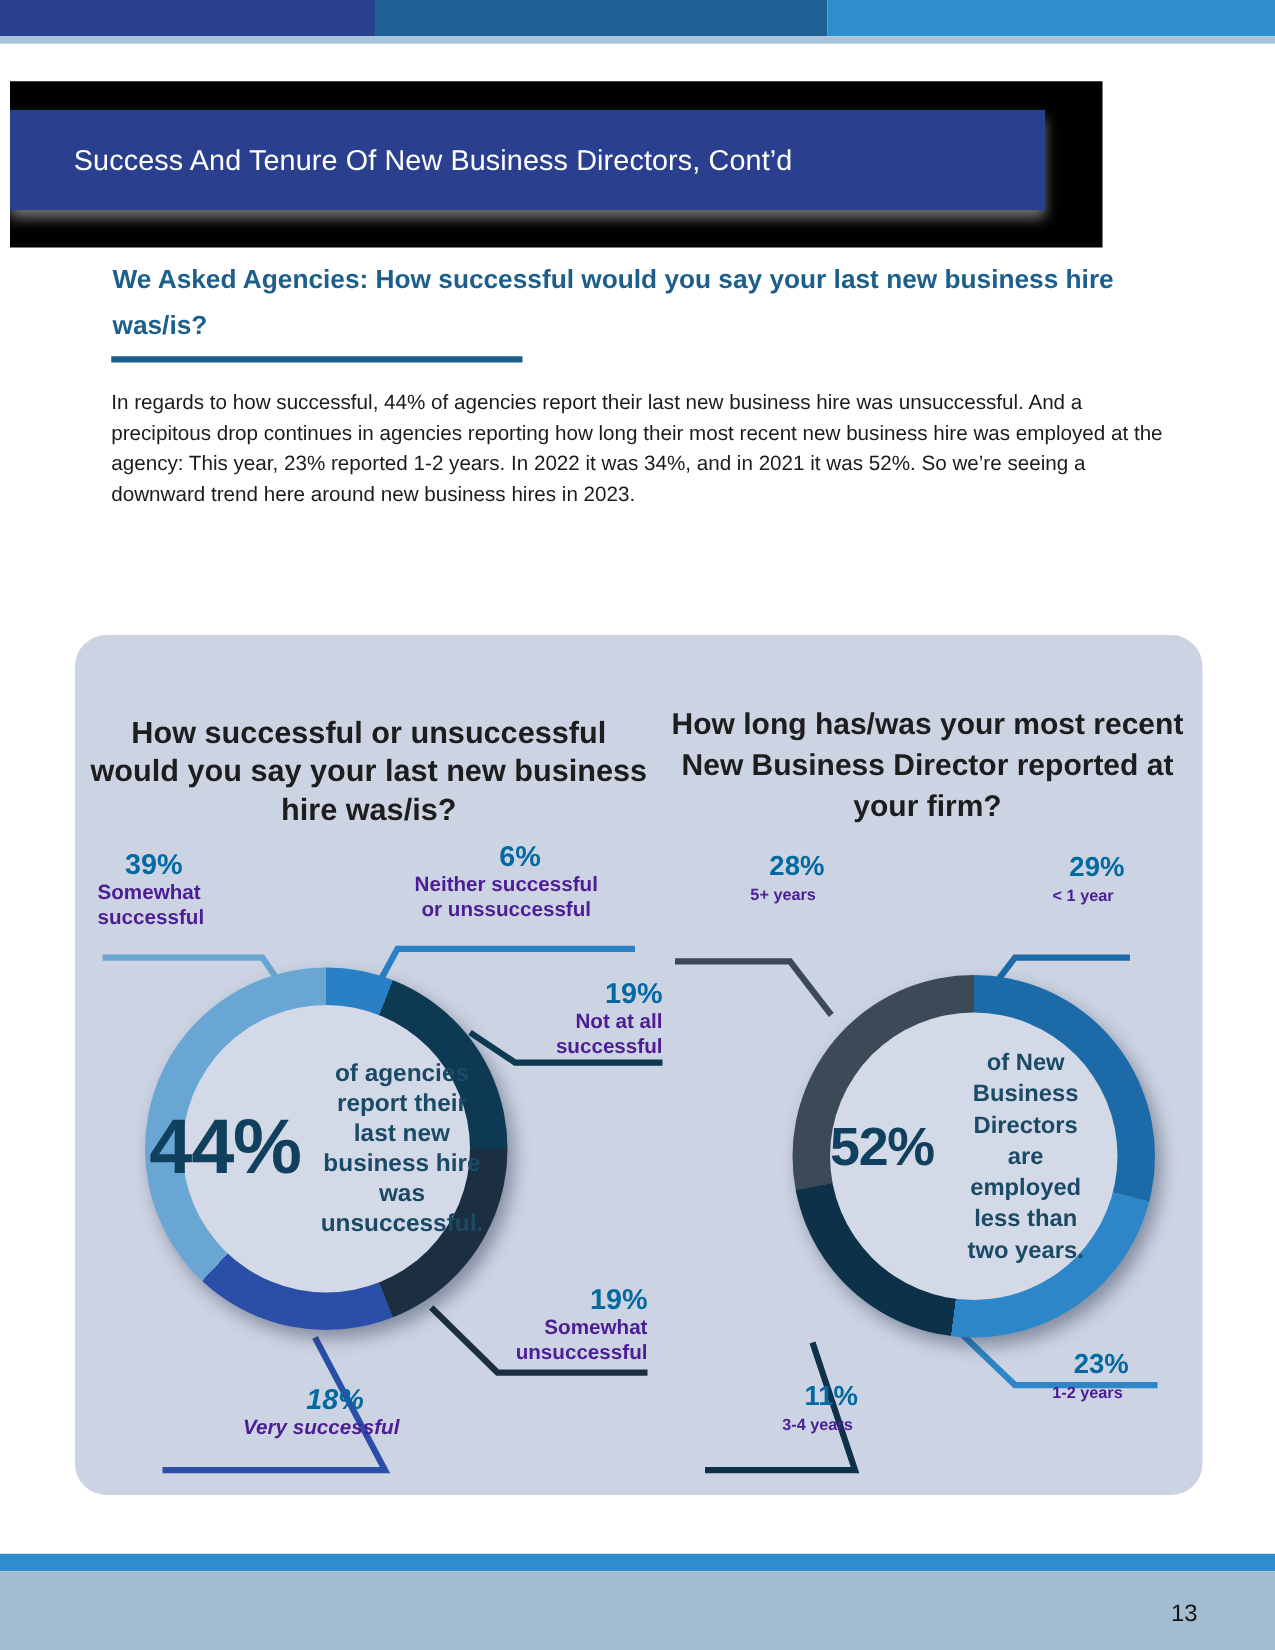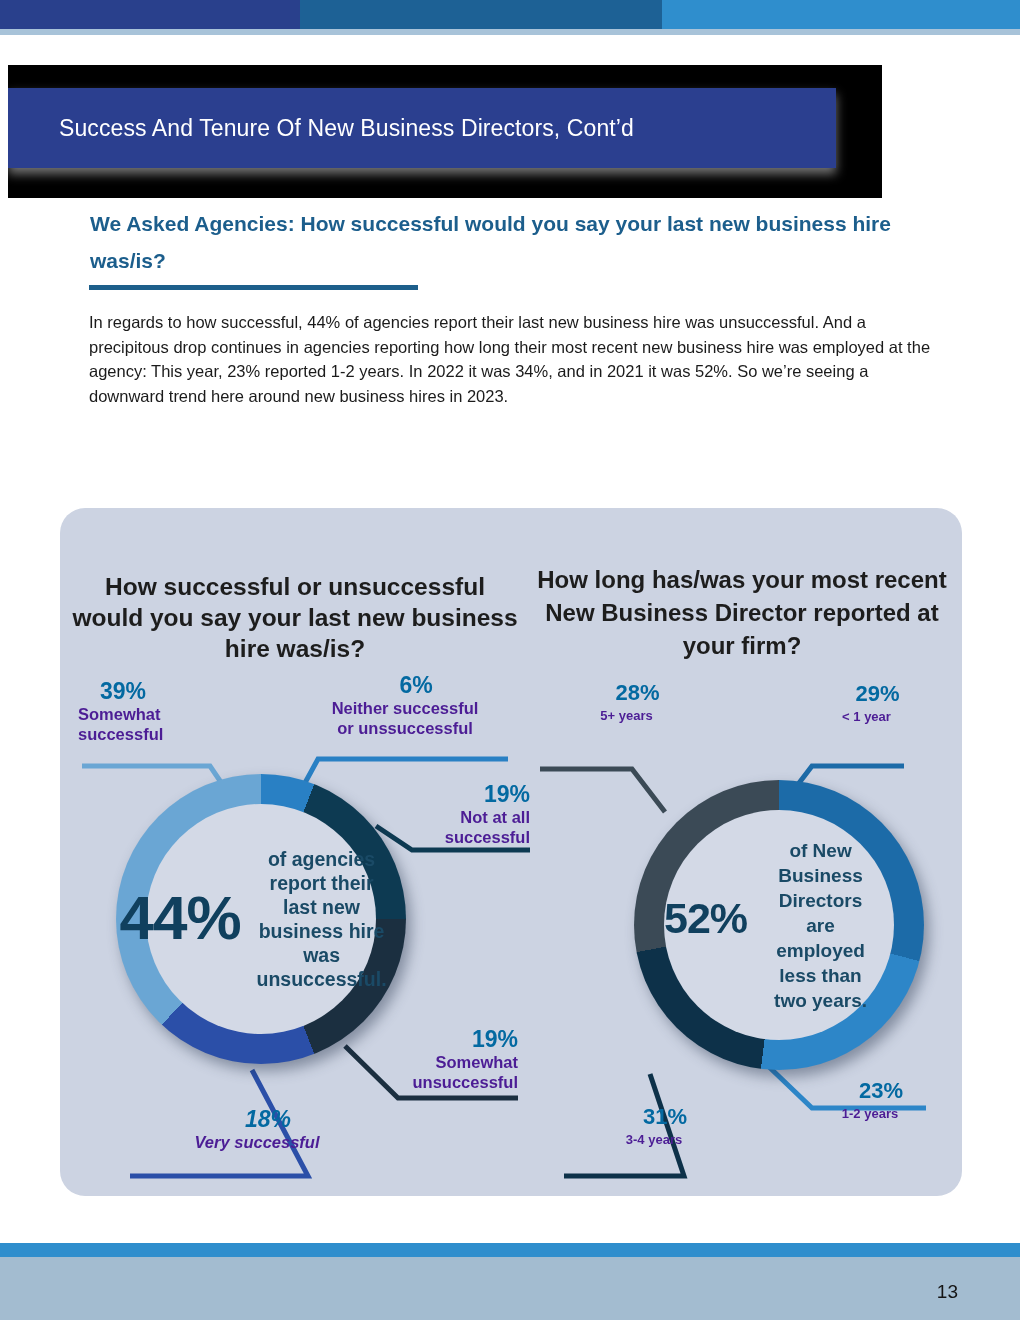--- a/index.html
+++ b/index.html
@@ -223,21 +223,21 @@
         <span class="pct">29%</span>
         <span class="lbl">&lt; 1 year</span>
       </div>
 
       <div class="callout co-center" style="left:272px; top:570px; width:152px;">
         <span class="pct">23%</span>
         <span class="lbl">1-2 years</span>
       </div>
 
       <div class="callout co-center" style="left:58px; top:596px; width:148px;">
-        <span class="pct">31%</span>
+        <span class="pct">11%</span>
         <span class="lbl">3-4 years</span>
       </div>
     </div>
 
   </div>
 
   <div class="footer-stripe"></div>
   <div class="footer-band"></div>
   <div class="page-number">13</div>
 

